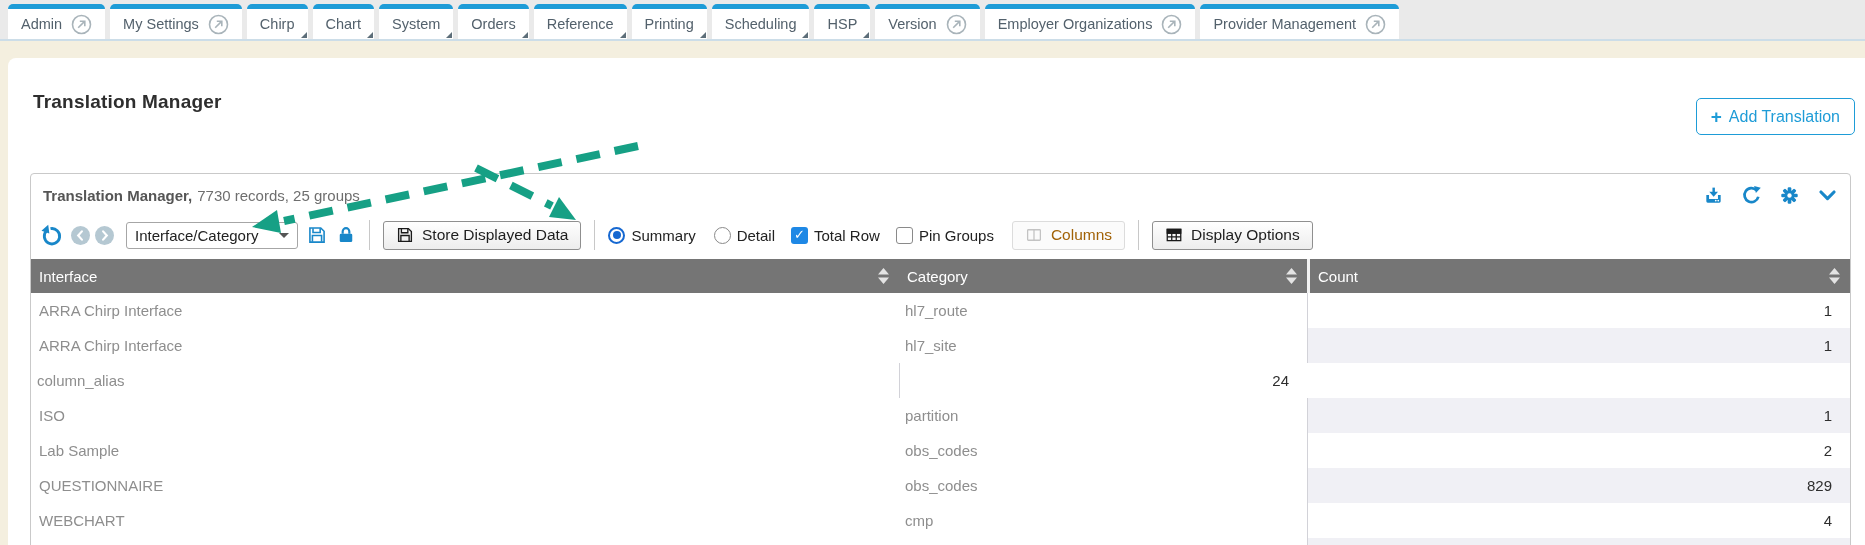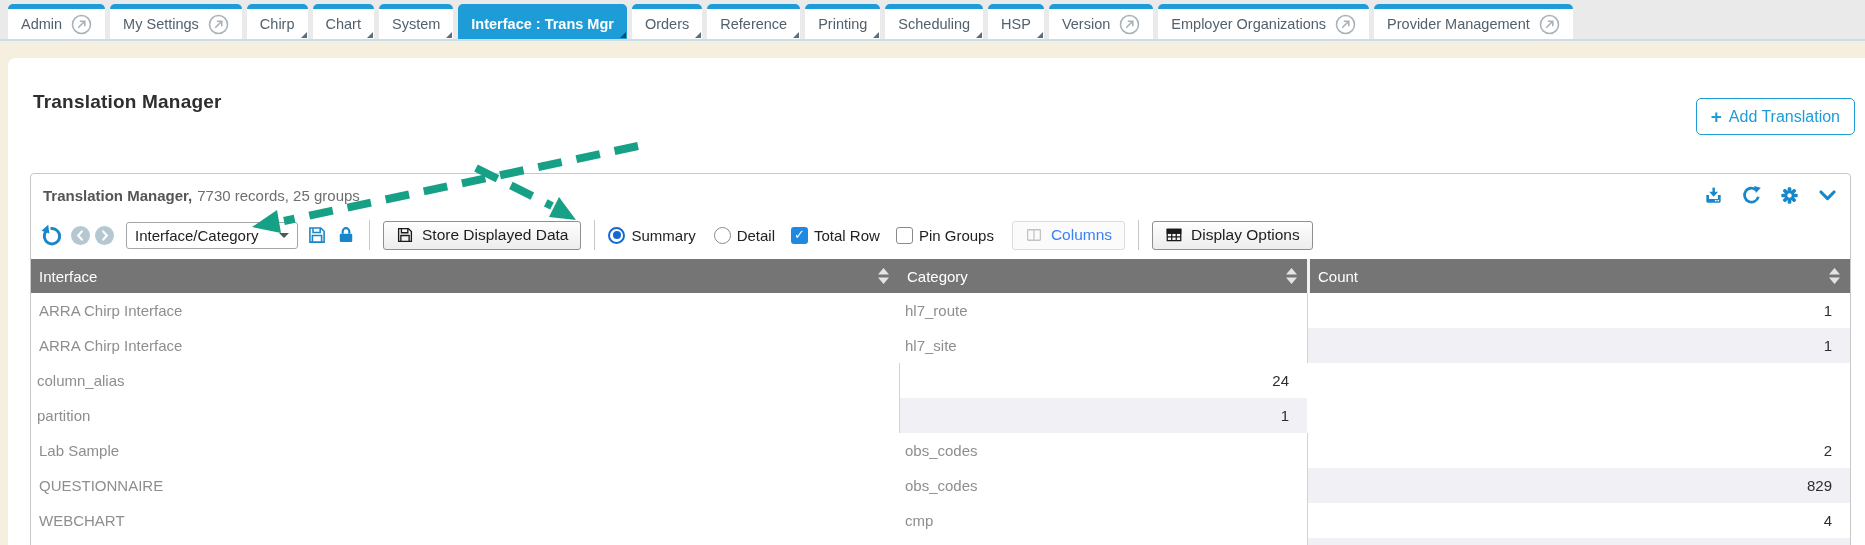--- a/index.html
+++ b/index.html
@@ -45,21 +45,21 @@
               display:inline-flex; align-items:center; padding:0 8px; font-size:15px; color:#222; cursor:pointer; }
   .dropdown .dd-label { flex:1; }
   .caret { width:0; height:0; border-left:5px solid transparent; border-right:5px solid transparent;
            border-top:5px solid #555; margin-left:4px; }
   .ico-save, .ico-lock { width:20px; height:20px; color:#1887c9; cursor:pointer; margin-left:9px; }
   .vsep { width:1px; height:30px; background:#c8c8c8; margin:0 13px; }
   .tbtn { display:inline-flex; align-items:center; gap:8px; height:29px; padding:0 12px;
           background:linear-gradient(#fefefe,#ededed); border:1px solid #8f8f8f; border-radius:3px;
           font-size:15.5px; color:#1d1d1d; cursor:pointer; white-space:nowrap; }
   .tbtn svg { width:18px; height:18px; }
-  .tbtn.disabled { background:#fbfbfb; border-color:#dcdcdc; color:#3b82f6; cursor:default; }
+  .tbtn.disabled { background:#fbfbfb; border-color:#dcdcdc; color:#a16207; cursor:default; }
   .ctl { display:inline-flex; align-items:center; gap:6px; font-size:15px; color:#222; cursor:pointer; }
   .radio { width:17px; height:17px; border-radius:50%; border:1.5px solid #8a8a8a; background:#fff; position:relative; }
   .radio.checked { border:2px solid #1668d1; }
   .radio.checked::after { content:""; position:absolute; left:50%; top:50%; width:8px; height:8px;
                           transform:translate(-50%,-50%); border-radius:50%; background:#1668d1; }
   .checkbox { width:17px; height:17px; border-radius:3px; border:1.5px solid #8a8a8a; background:#fff; position:relative; }
   .checkbox.checked { border:none; background:#1e88e5; }
   .checkbox.checked::after { content:"✓"; position:absolute; left:50%; top:50%; transform:translate(-50%,-52%);
                              color:#fff; font-size:13px; font-weight:700; }
   .ml18 { margin-left:18px; } .ml16 { margin-left:16px; }
@@ -105,24 +105,20 @@
     <div class="tab">
     <span class="tab-label">Chirp</span>
   <span class="notch"></span>
     </div>
     <div class="tab">
     <span class="tab-label">Chart</span>
   <span class="notch"></span>
     </div>
     <div class="tab">
     <span class="tab-label">System</span>
-  <span class="notch"></span>
-    </div>
-    <div class="tab active">
-    <span class="tab-label">Interface : Trans Mgr</span>
   <span class="notch"></span>
     </div>
     <div class="tab">
     <span class="tab-label">Orders</span>
   <span class="notch"></span>
     </div>
     <div class="tab">
     <span class="tab-label">Reference</span>
   <span class="notch"></span>
     </div>
@@ -351,20 +347,21 @@
         <div class="trow">
     <div class="td">ARRA Chirp Interface</div>
     <div class="td cat">hl7_site</div>
     <div class="td num alt">1</div>
   </div>
         <div class="trow">
     <div class="td cat">column_alias</div>
     <div class="td num">24</div>
   </div>
         <div class="trow">
+    <div class="td">ISO</div>
     <div class="td cat">partition</div>
     <div class="td num alt">1</div>
   </div>
         <div class="trow">
     <div class="td">Lab Sample</div>
     <div class="td cat">obs_codes</div>
     <div class="td num">2</div>
   </div>
         <div class="trow">
     <div class="td">QUESTIONNAIRE</div>

